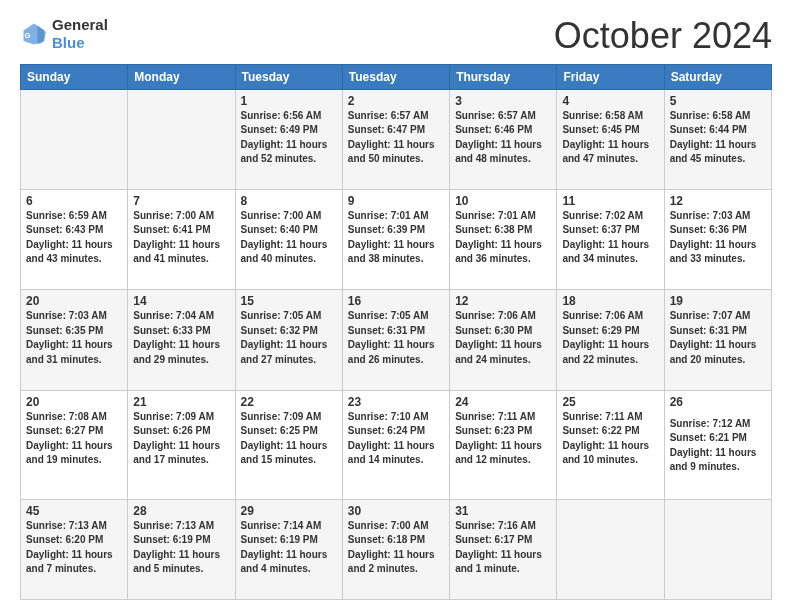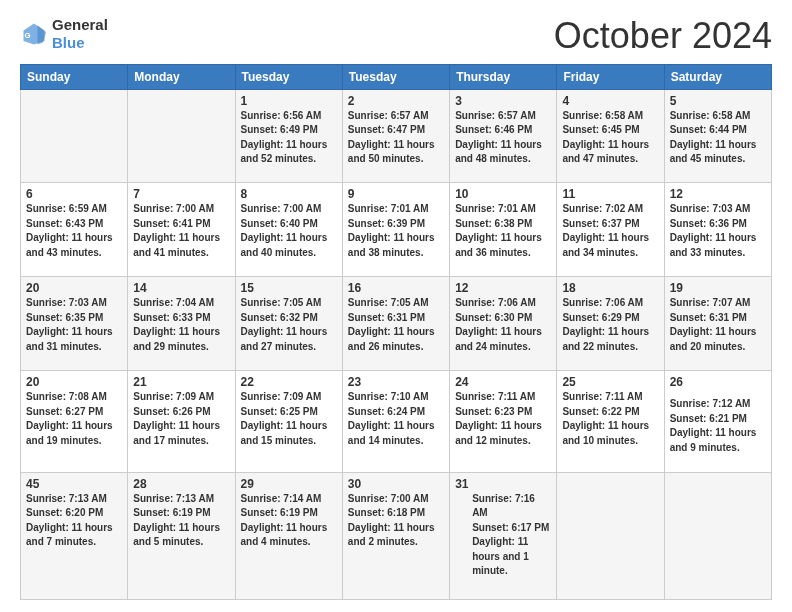--- a/index.html
+++ b/index.html
@@ -320,21 +320,21 @@
 Daylight: 11 hours and 4 minutes.</div>
           </td>
           <td>
             <span class="day-number">30</span>
             <div class="day-info" style="white-space: pre-line;">Sunrise: 7:00 AM
 Sunset: 6:18 PM
 Daylight: 11 hours and 2 minutes.</div>
           </td>
           <td>
             <span class="day-number">31</span>
-            <div class="day-info" style="white-space: pre-line; margin-left: 17px;">Sunrise: 7:16 AM
+            <div class="day-info" style="white-space: pre-line;">Sunrise: 7:16 AM
 Sunset: 6:17 PM
 Daylight: 11 hours and 1 minute.</div>
           </td>
           <td class="empty-cell"></td>
           <td class="empty-cell"></td>
         </tr>
       </tbody>
   </table>
 </div>
 

